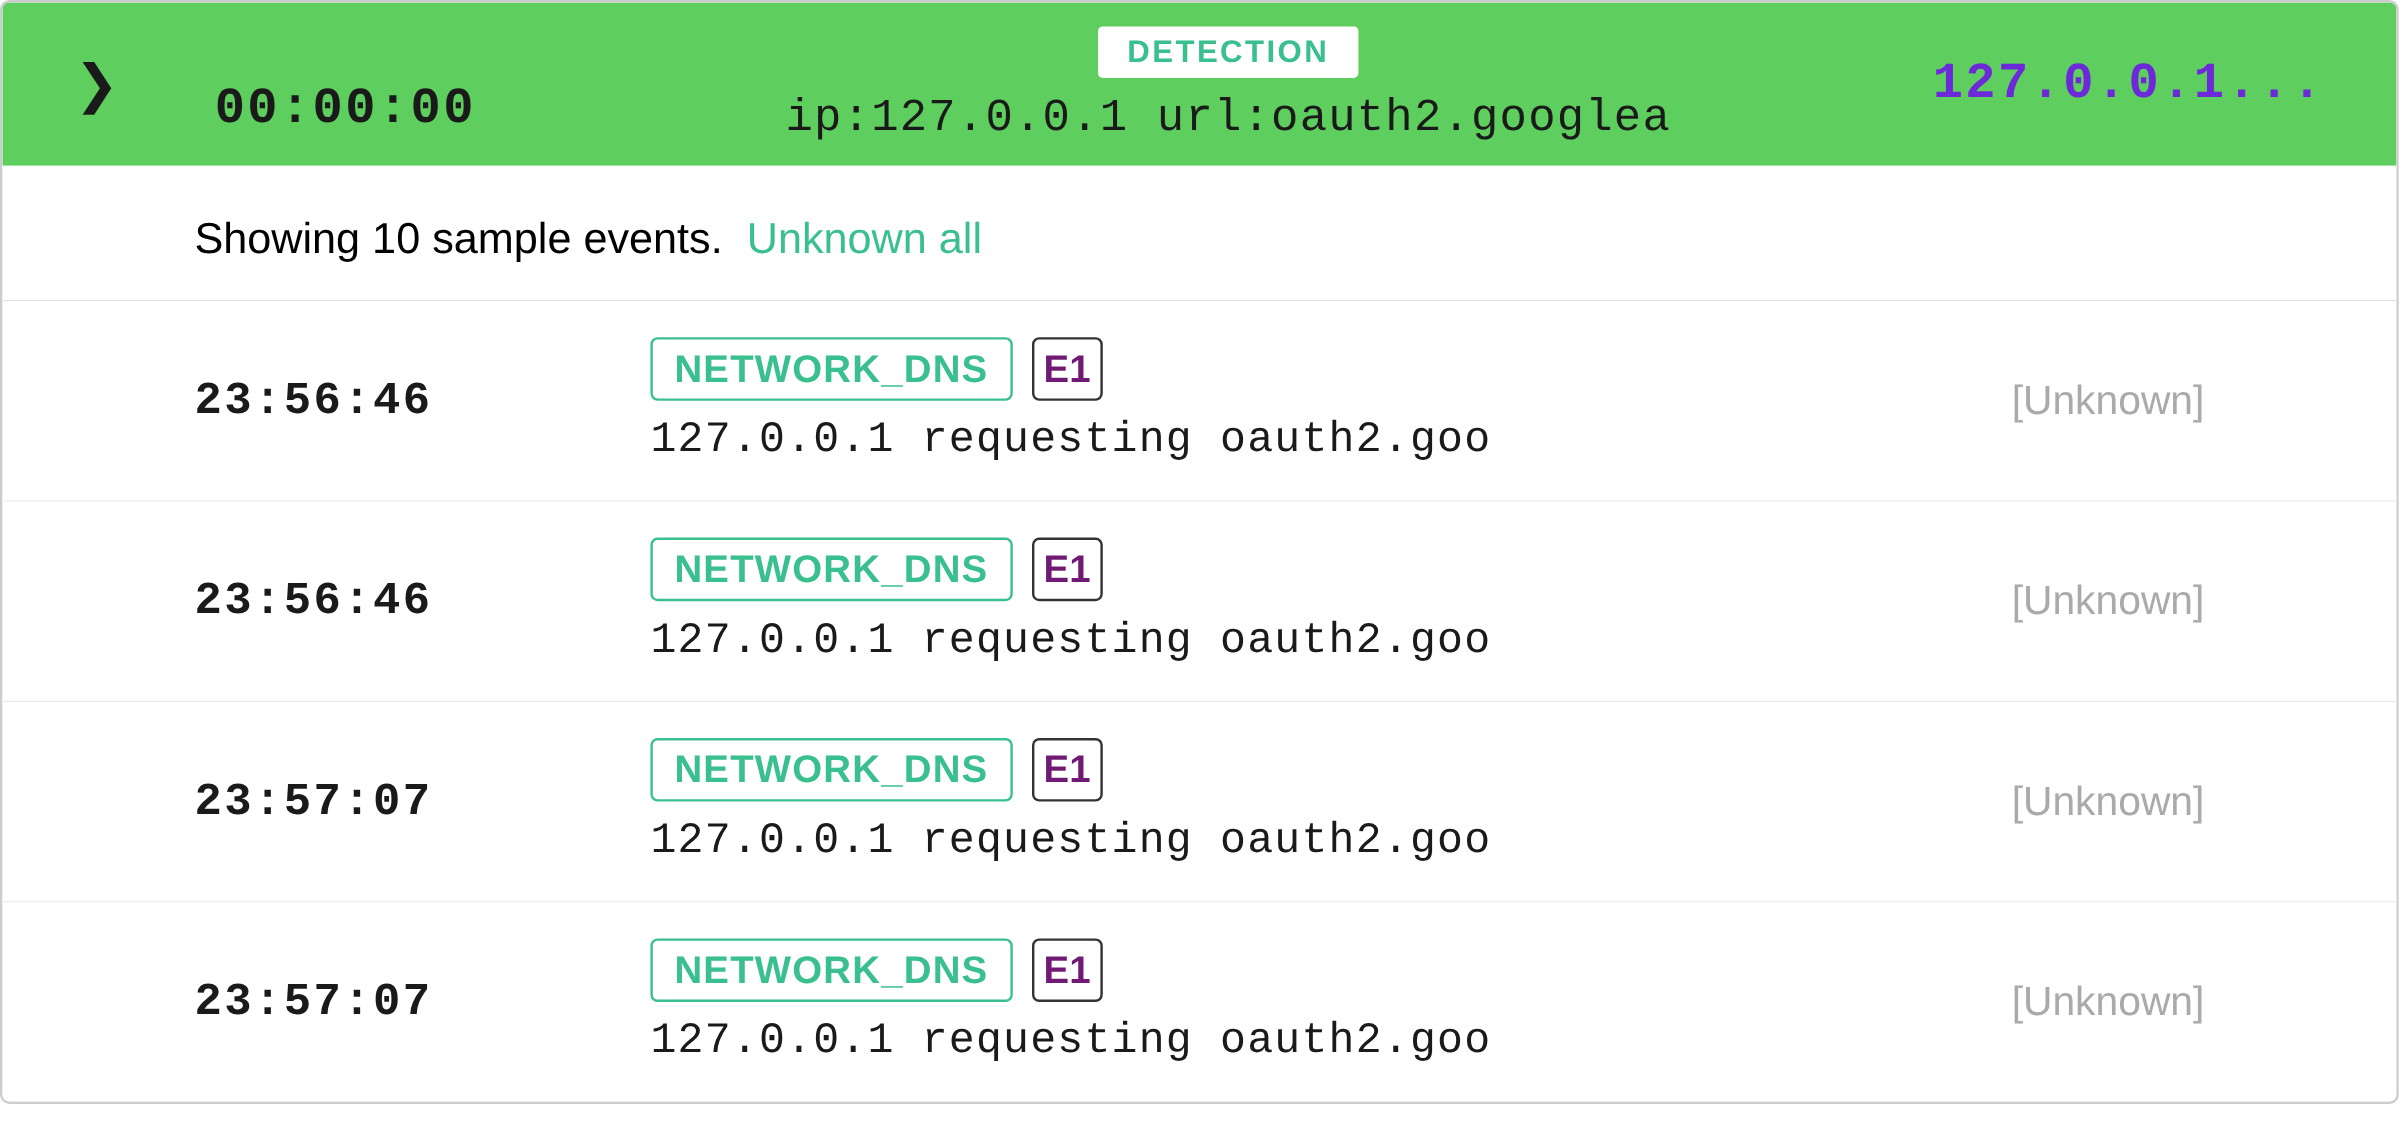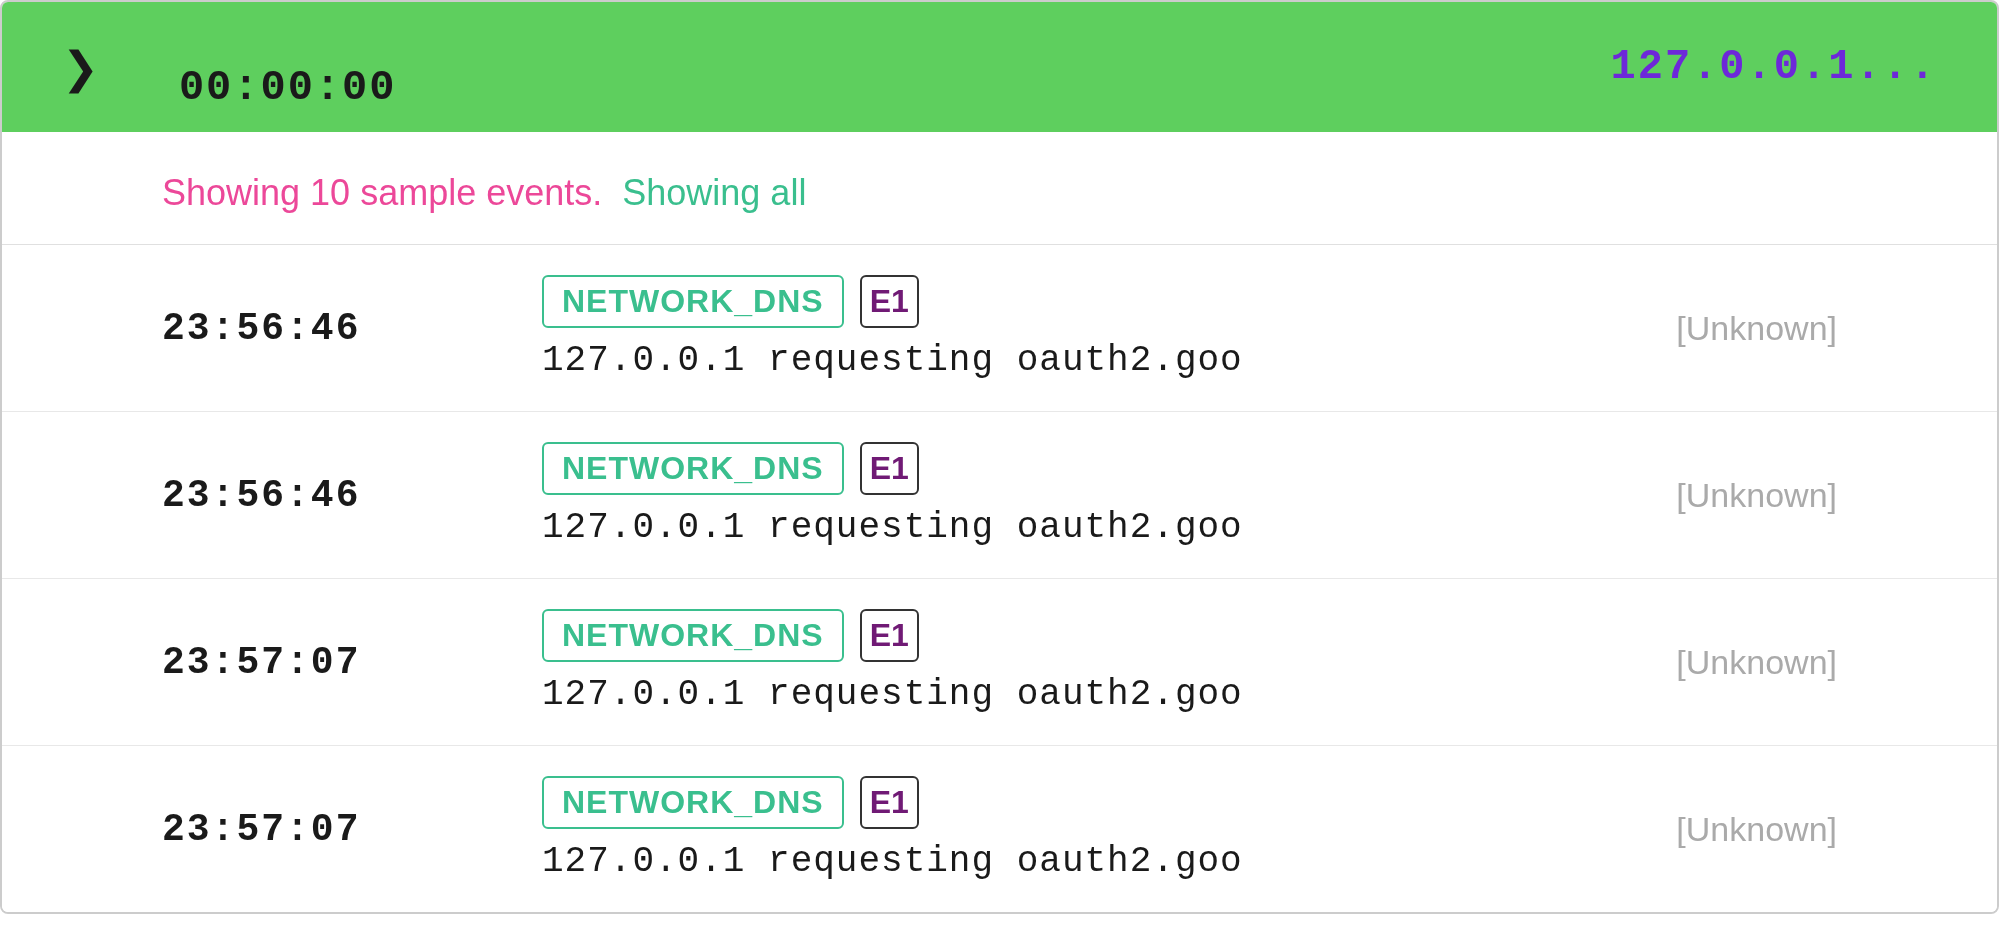--- a/index.html
+++ b/index.html
@@ -87,21 +87,21 @@
     .sample-bar {
       background: #ffffff;
       padding: 40px 160px 30px 160px;
       display: flex;
       align-items: center;
       border-bottom: 1px solid #e0e0e0;
     }
 
     .sample-text {
       font-size: 36px;
-      color: #ec4899;
+      color: #000000;
       font-family: Arial, sans-serif;
     }
 
     .download-all-link {
       font-size: 36px;
       color: #3abf8e;
       font-family: Arial, sans-serif;
       margin-left: 20px;
       cursor: pointer;
       text-decoration: none;
@@ -183,27 +183,29 @@
   </style>
 </head>
 <body>
 
 <div class="container">
 
   <div class="header-row">
     <span class="header-chevron">❯</span>
     <span class="header-timestamp">00:00:00</span>
     <div class="header-center">
+      <span class="detection-badge">DETECTION</span>
+      <span class="header-detail">ip:127.0.0.1  url:oauth2.googlea</span>
     </div>
     <span class="header-ip-right">127.0.0.1...</span>
   </div>
 
   <div class="sample-bar">
     <span class="sample-text">Showing 10 sample events.</span>
-    <a class="download-all-link">Showing all</a>
+    <a class="download-all-link">Unknown all</a>
   </div>
 
   <div id="events-container">
       <div class="event-row">
       <span class="event-time">23:56:46</span>
       <div class="event-center">
         <div class="event-badges">
           <span class="badge-network-dns">NETWORK_DNS</span>
           <span class="badge-e1">E1</span>
         </div>

